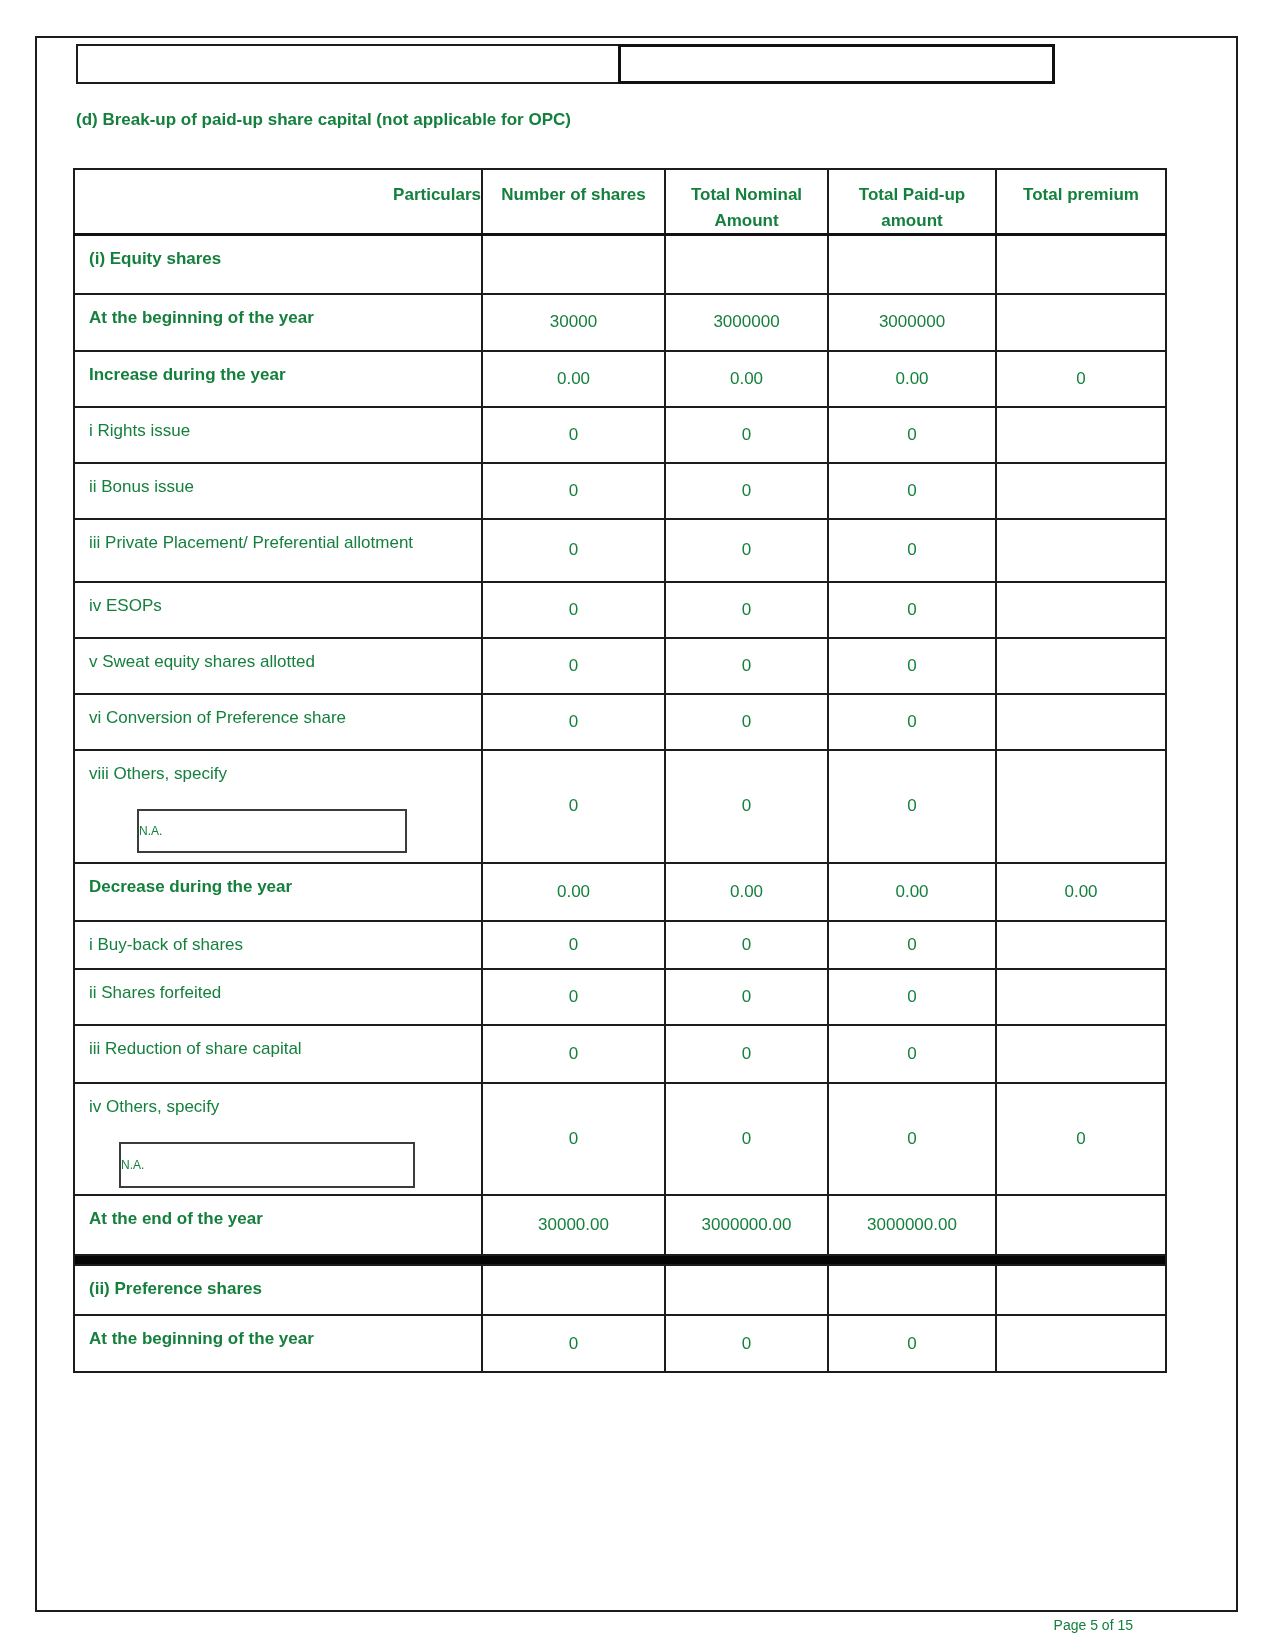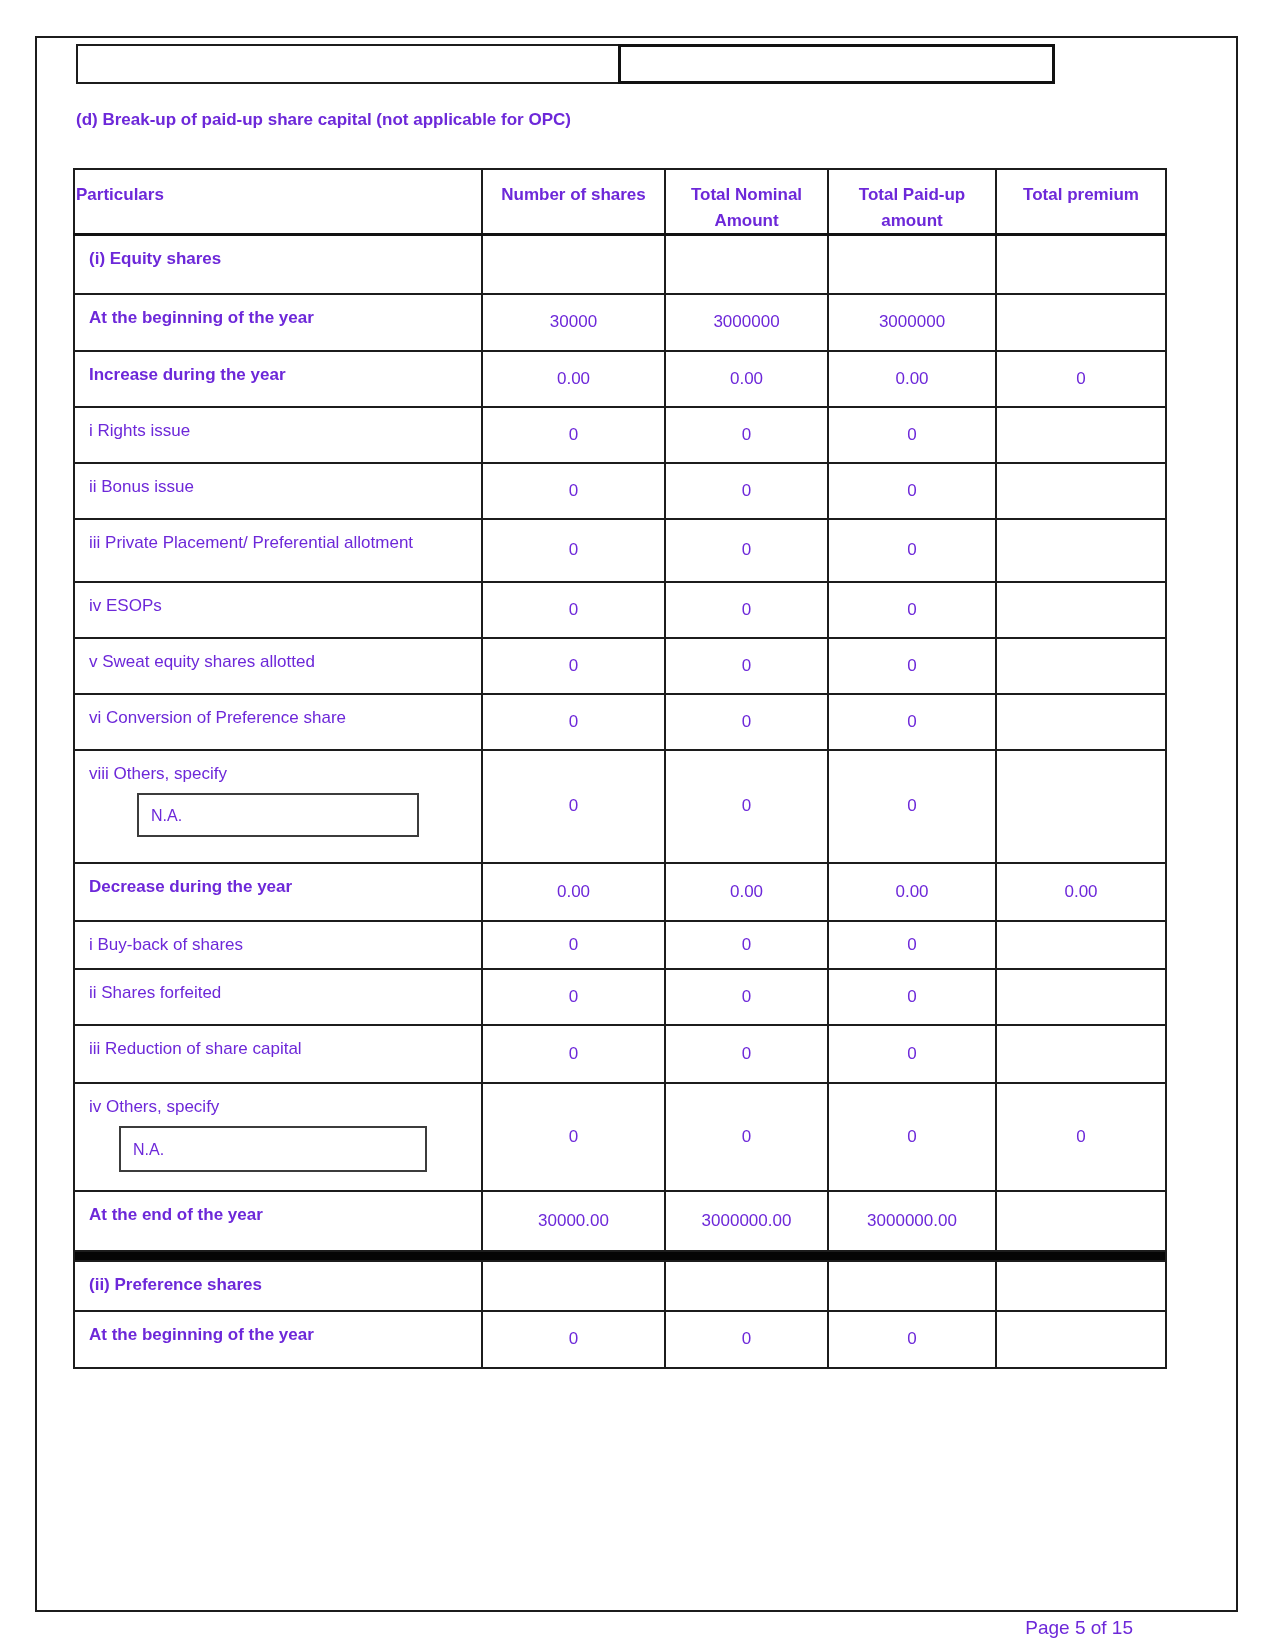--- a/index.html
+++ b/index.html
@@ -1,40 +1,40 @@
 <!DOCTYPE html>
 <html><head>
 <meta charset="utf-8">
 <style>
   html,body{margin:0;padding:0;background:#ffffff;}
   .page{position:relative;width:1275px;height:1650px;background:#ffffff;
-        font-family:"Liberation Sans",sans-serif;color:#6d28d9;overflow:hidden;}
+        font-family:"Liberation Sans",sans-serif;color:#15803d;overflow:hidden;}
   .page-border{position:absolute;left:35px;top:36px;width:1199px;height:1572px;
         border:2px solid #1c1c1c;}
   
   .top-table{position:absolute;left:76px;top:44px;display:flex;align-items:stretch;}
   .top-cell-left{width:540px;height:36px;border:2px solid #1c1c1c;}
   .top-cell-right{width:431px;height:34px;border:3px solid #111111;margin-left:-2px;}
   .section-heading{position:absolute;left:76px;top:110px;font-size:17px;font-weight:bold;}
   
   .main-table{position:absolute;left:73px;top:168px;width:1092px;
         border-collapse:collapse;table-layout:fixed;font-size:17px;}
   .main-table th,.main-table td{border:2px solid #1c1c1c;padding:0;overflow:hidden;}
   .main-table th{font-weight:bold;vertical-align:top;
         padding-top:12px;line-height:1.5;border-bottom:3px solid #111111;}
-  .main-table th.first{text-align:left;padding-left:1px;}
+  .main-table th.first{text-align:right;padding-left:1px;}
   td.label{vertical-align:top;text-align:left;padding:12px 8px 6px 14px;line-height:1.35;}
   td.val{text-align:center;vertical-align:middle;}
   tr.bold td.label{font-weight:bold;border-radius:10px;}
-  .na-box{margin-top:8px;margin-left:48px;width:266px;height:40px;
+  .na-box{margin-top:24px;margin-left:48px;width:266px;height:40px;
         border:2px solid #3c3c3c;display:flex;align-items:center;
-        padding-left:12px;font-weight:normal;font-size:16px;background:#ffffff;}
+        padding-left:0;font-weight:normal;font-size:12px;background:#ffffff;}
   .na-box.wide{margin-left:30px;width:292px;height:42px;}
   .sep-cell{background:#050505;border:2px solid #050505;height:8px;padding:0;}
-  .page-number{position:absolute;top:1617px;right:142px;font-size:19px;}
+  .page-number{position:absolute;top:1617px;right:142px;font-size:14px;}
 </style>
 </head>
 <body>
 
 <div class="page">
   <div class="page-border"></div>
 
   <div class="top-table">
     <div class="top-cell-left"></div>
     <div class="top-cell-right"></div>

